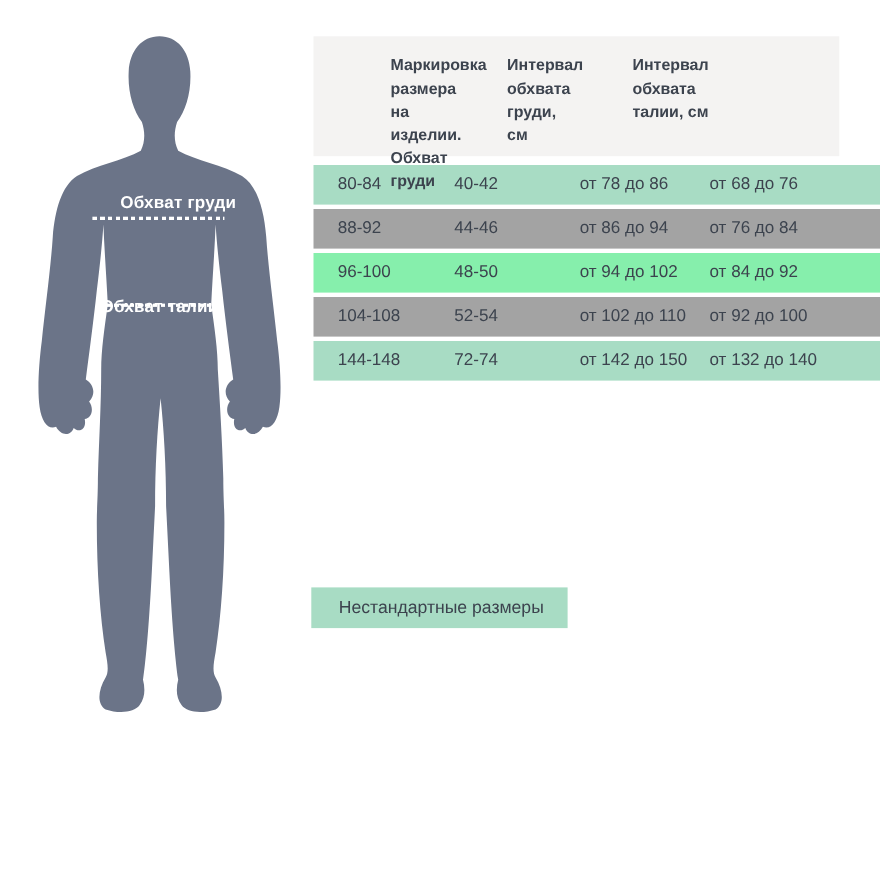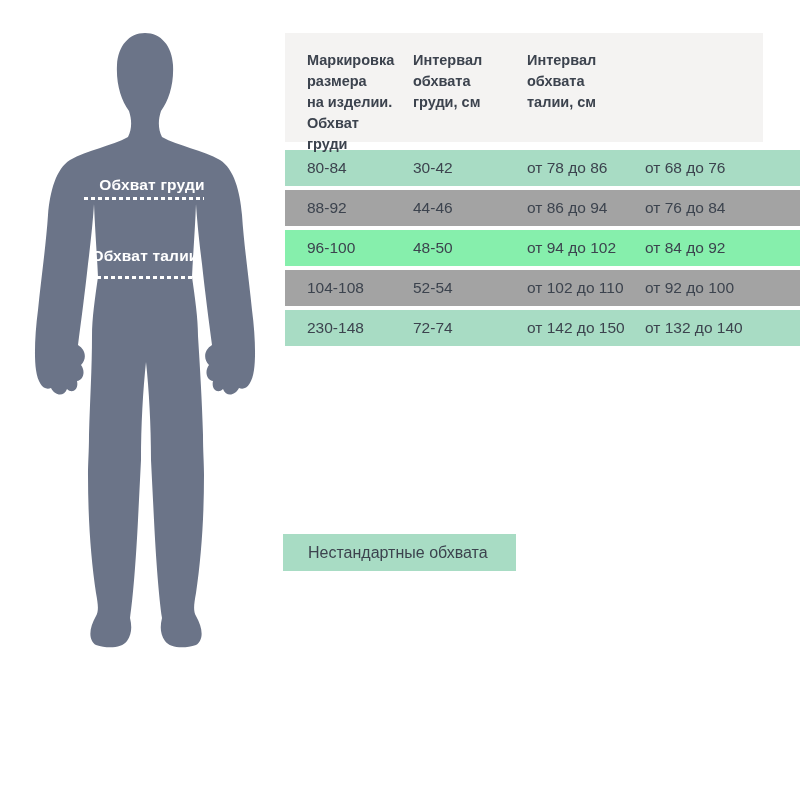--- a/index.html
+++ b/index.html
@@ -22,41 +22,42 @@
     color: #ffffff;
     font-size: 15.5px;
     font-weight: bold;
     letter-spacing: 0.2px;
   }
   .measure-line {
     position: absolute;
     height: 3px;
     background: repeating-linear-gradient(90deg, #ffffff 0 4px, transparent 4px 7px);
   }
-  .chest-label { left: 92px;  top: 176px; }
+  .chest-label { left: 102px;  top: 176px; }
   .chest-line  { left: 84px;  top: 197px; width: 120px; }
-  .waist-label { left: 85px;  top: 247px; }
+  .waist-label { left: 85px;  top: 271px; }
   .waist-line  { left: 97px;  top: 276px; width: 96px; }
 
   
   .size-table { position: absolute; left: 285px; top: 33px; width: 478px; }
   .thead {
     display: grid;
     grid-template-columns: 106px 114px 118px 118px;
     box-sizing: border-box;
     padding: 17px 0 0 22px;
     height: 109px;
     background: #f4f3f2;
   }
   .hcell {
     font-weight: bold;
     font-size: 14.5px;
     line-height: 21px;
     white-space: pre-line;
     color: #3c434e;
+    margin-left: 48px;
   }
   .tbody { margin-top: 8px; }
   .trow {
     display: grid;
     grid-template-columns: 106px 114px 118px 118px;
     padding-left: 22px;
     box-sizing: border-box;
     width: 528px;
     height: 36px;
     margin-bottom: 4px;
@@ -165,21 +166,21 @@
       <div class="hcell">Интервал
 обхвата
 груди, см</div>
       <div class="hcell">Интервал
 обхвата
 талии, см</div>
     </div>
     <div class="tbody">
         <div class="trow green">
           <div class="tcell">80-84</div>
-          <div class="tcell">30-42</div>
+          <div class="tcell">40-42</div>
           <div class="tcell">от 78 до 86</div>
           <div class="tcell">от 68 до 76</div>
         </div>
         <div class="trow gray">
           <div class="tcell">88-92</div>
           <div class="tcell">44-46</div>
           <div class="tcell">от 86 до 94</div>
           <div class="tcell">от 76 до 84</div>
         </div>
         <div class="trow white">
@@ -188,23 +189,23 @@
           <div class="tcell">от 94 до 102</div>
           <div class="tcell">от 84 до 92</div>
         </div>
         <div class="trow gray">
           <div class="tcell">104-108</div>
           <div class="tcell">52-54</div>
           <div class="tcell">от 102 до 110</div>
           <div class="tcell">от 92 до 100</div>
         </div>
         <div class="trow green">
-          <div class="tcell">230-148</div>
+          <div class="tcell">144-148</div>
           <div class="tcell">72-74</div>
           <div class="tcell">от 142 до 150</div>
           <div class="tcell">от 132 до 140</div>
         </div>
       </div>
   </div>
 
-  <div class="nonstandard-btn">Нестандартные обхвата</div>
+  <div class="nonstandard-btn">Нестандартные размеры</div>
 
 </div>
 
 </body></html>

